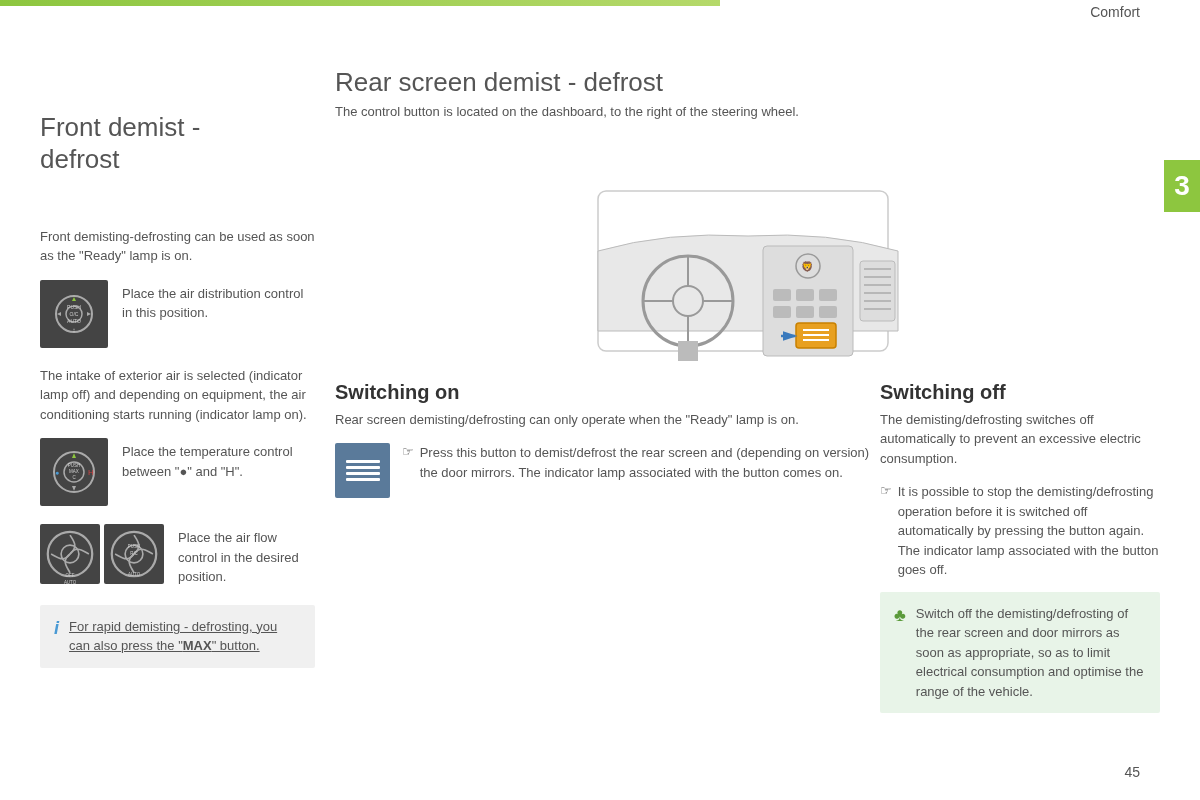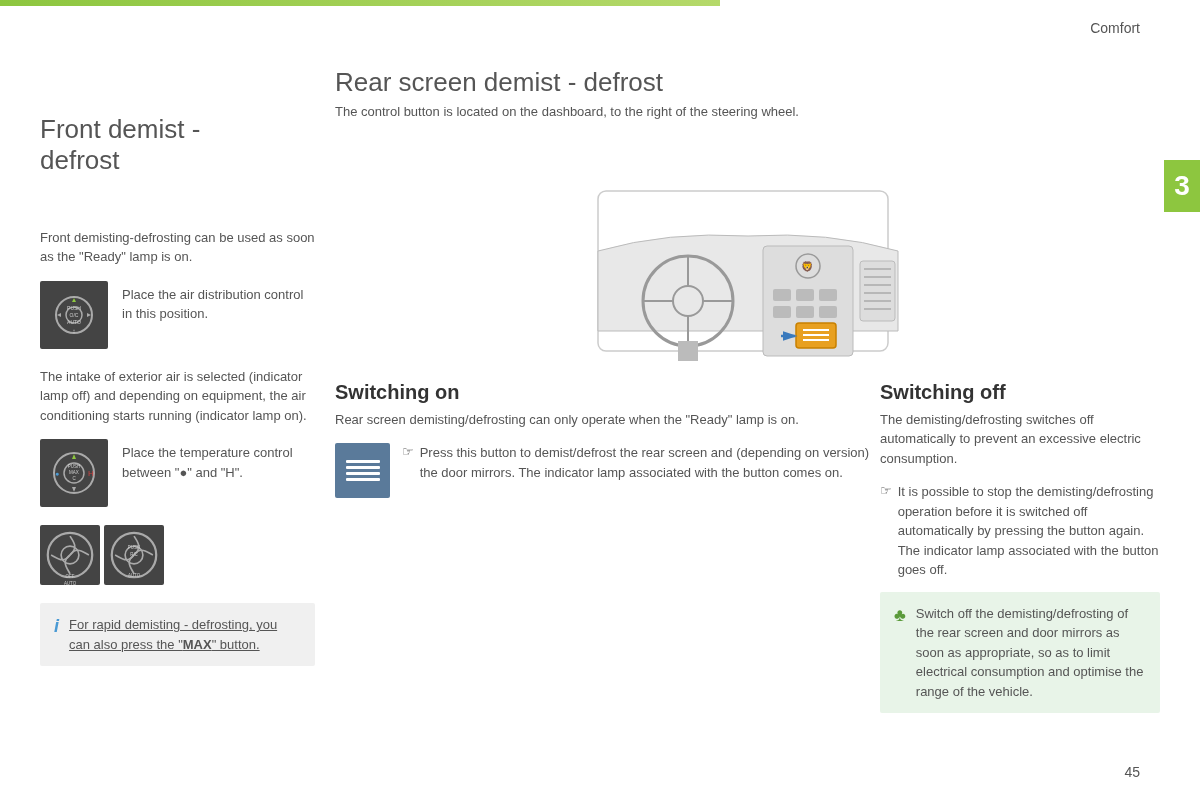--- a/index.html
+++ b/index.html
@@ -21,21 +21,21 @@
       top: 0;
       left: 0;
       width: 720px;
       height: 6px;
       background: linear-gradient(to right, #8dc63f, #b5d96a);
     }
 
     
     .comfort-label {
       position: absolute;
-      top: 20px;
+      top: 4px;
       right: 60px;
       font-size: 14px;
       color: #555;
     }
 
     
     .page-number {
       position: absolute;
       bottom: 20px;
       right: 60px;
@@ -382,20 +382,21 @@
             <path d="M27 10 C 30 15 35 20 27 27" stroke="#aaa" stroke-width="1.5" fill="none"></path>
             <path d="M44 27 C 38 24 33 19 27 27" stroke="#aaa" stroke-width="1.5" fill="none"></path>
             <path d="M27 44 C 24 38 19 33 27 27" stroke="#aaa" stroke-width="1.5" fill="none"></path>
             <path d="M10 27 C 16 30 21 35 27 27" stroke="#aaa" stroke-width="1.5" fill="none"></path>
             <text x="27" y="22" text-anchor="middle" font-size="4" fill="#ccc">PUSH</text>
             <text x="27" y="28" text-anchor="middle" font-size="4" fill="#ccc">R/C</text>
             <text x="27" y="47" text-anchor="middle" font-size="4" fill="#ccc">AUTO</text>
           </svg>
         </div>
       </div>
+      <p class="instruction-text">Place the air flow control in the desired position.</p>
     </div>
 
     <div class="info-box">
       <span class="info-icon">i</span>
       <p class="info-text">
         <span>For rapid demisting - defrosting, you can also press the "</span><strong>MAX</strong><span>" button.</span>
       </p>
     </div>
   </div>
 

